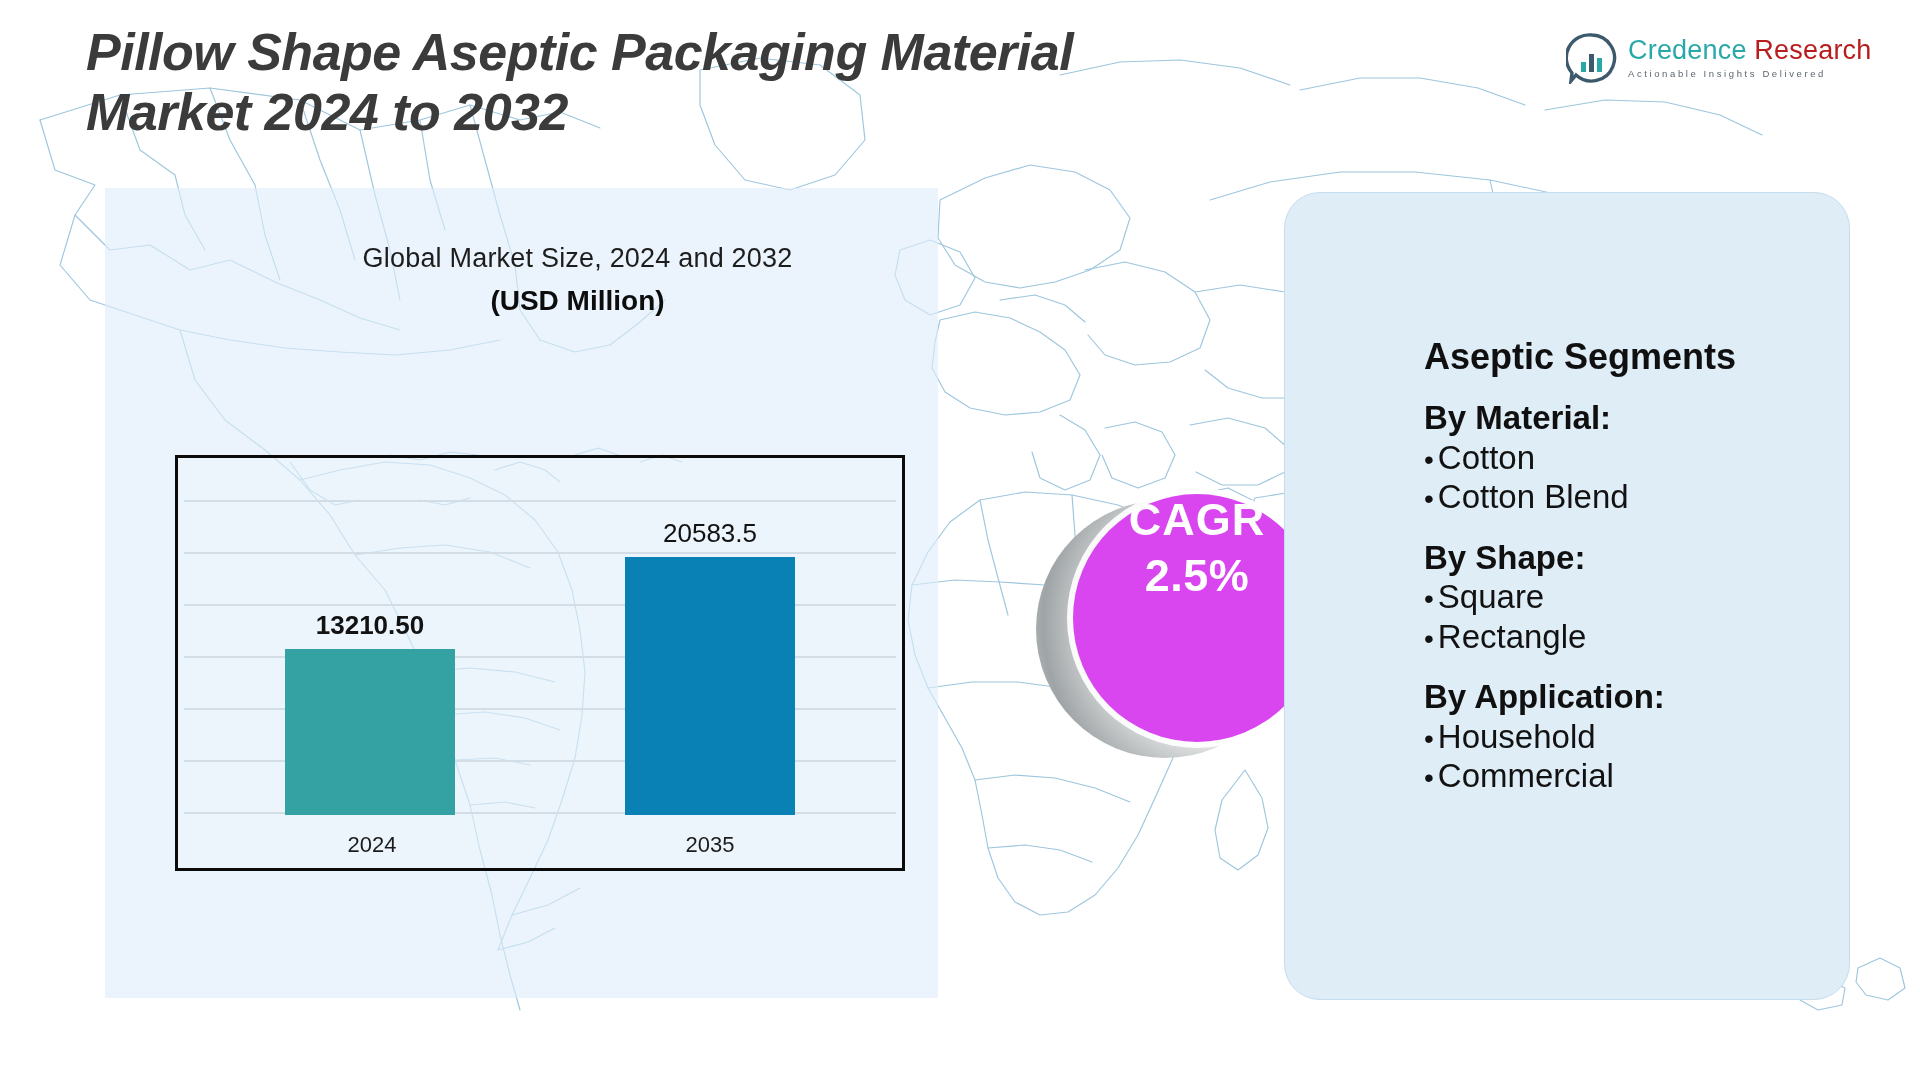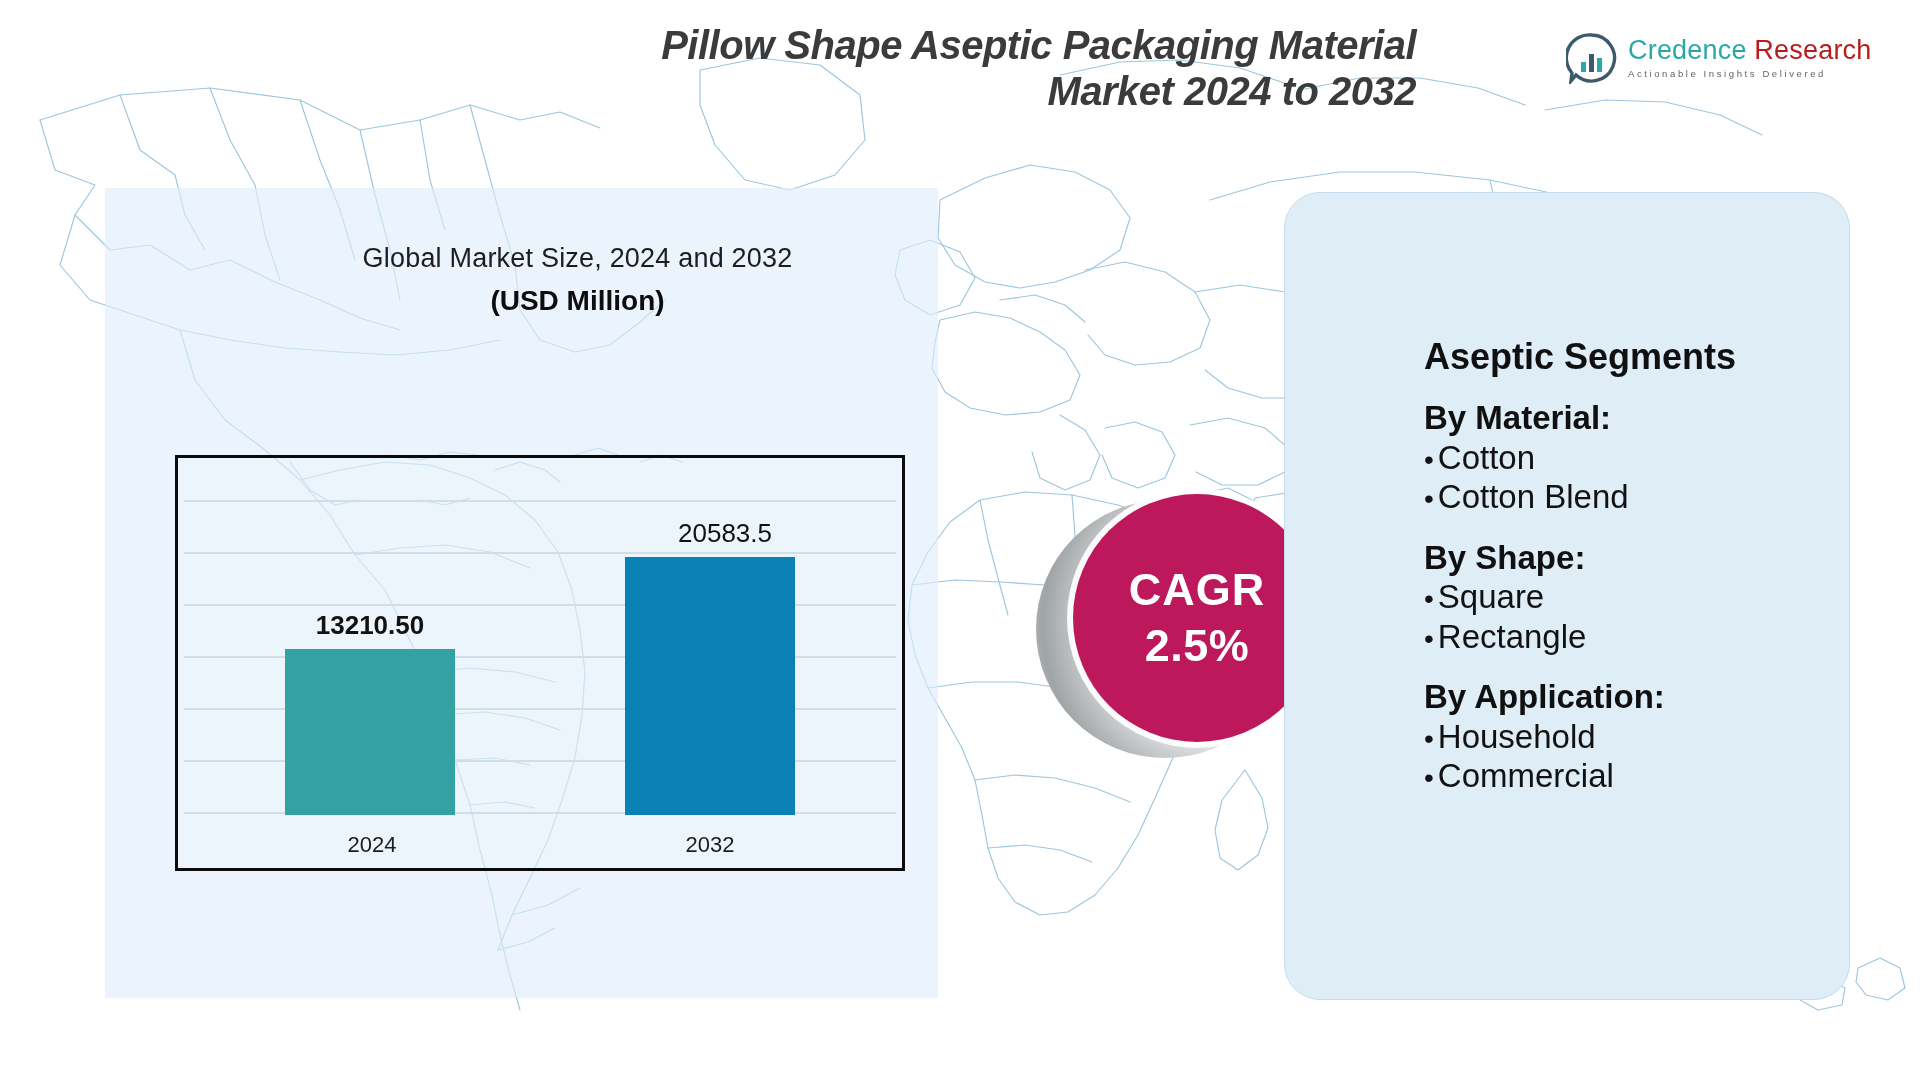--- a/index.html
+++ b/index.html
@@ -30,28 +30,27 @@
     stroke-width: 1.15;
     stroke-linejoin: round;
     stroke-linecap: round;
   }
 
   
   .title {
     position: absolute;
     left: 86px; top: 22px;
     width: 1330px;
-    font-size: 40px;
+    font-size: 52px;
     line-height: 1.16;
     font-weight: 700;
     font-style: italic;
     color: #3b3b3b;
     letter-spacing: -0.5px;
     white-space: pre-line;
-    text-align: right;
   }
 
   
   .logo {
     position: absolute;
     left: 1566px; top: 32px;
     display: flex;
     align-items: center;
     gap: 10px;
   }
@@ -134,26 +133,25 @@
     width: 258px; height: 258px;
     border-radius: 50%;
     background: radial-gradient(circle at 72% 48%, #ffffff 0%, #ffffff 42%, #c9cccd 62%, #9fa4a6 78%, #d9dcdd 100%);
     filter: blur(0.3px);
   }
   .cagr-circle {
     position: absolute;
     left: 1073px; top: 494px;
     width: 248px; height: 248px;
     border-radius: 50%;
-    background: #be185d;
+    background: #d946ef;
     color: #ffffff;
     display: flex;
     flex-direction: column;
     align-items: center;
-    justify-content: center;
     box-shadow: 0 0 0 6px rgba(255,255,255,0.92);
   }
   .cagr-title { font-size: 45px; font-weight: 700; letter-spacing: 1px; }
   .cagr-value { font-size: 45px; font-weight: 700; margin-top: 4px; letter-spacing: 0.5px; }
 
   
   .right-panel {
     position: absolute;
     left: 1284px; top: 192px;
     width: 566px; height: 808px;
@@ -318,22 +316,22 @@
       <div class="gridline" style="top:250px"></div>
       <div class="gridline" style="top:302px"></div>
       <div class="gridline" style="top:354px"></div>
     </div>
 
     <div class="bar" id="bar0" style="left: 107px; width: 170px; height: 166px; background: rgb(52, 162, 163);"></div>
     <div class="bar-label" style="left: 107px; width: 170px; bottom: 227px; font-weight: bold;">13210.50</div>
     <div class="axis-label" style="left:109px; width:170px;">2024</div>
 
     <div class="bar" id="bar1" style="left: 447px; width: 170px; height: 258px; background: rgb(10, 129, 181);"></div>
-    <div class="bar-label" style="left: 462px; width: 170px; bottom: 319px;">20583.5</div>
-    <div class="axis-label" style="left:447px; width:170px;">2032</div>
+    <div class="bar-label" style="left: 447px; width: 170px; bottom: 319px;">20583.5</div>
+    <div class="axis-label" style="left:447px; width:170px;">2035</div>
   </div>
 
   <div class="cagr-shadow"></div>
   <div class="cagr-circle">
     <div class="cagr-title">CAGR</div>
     <div class="cagr-value">2.5%</div>
   </div>
 
   <div class="right-panel"></div>
   <div class="segments">

